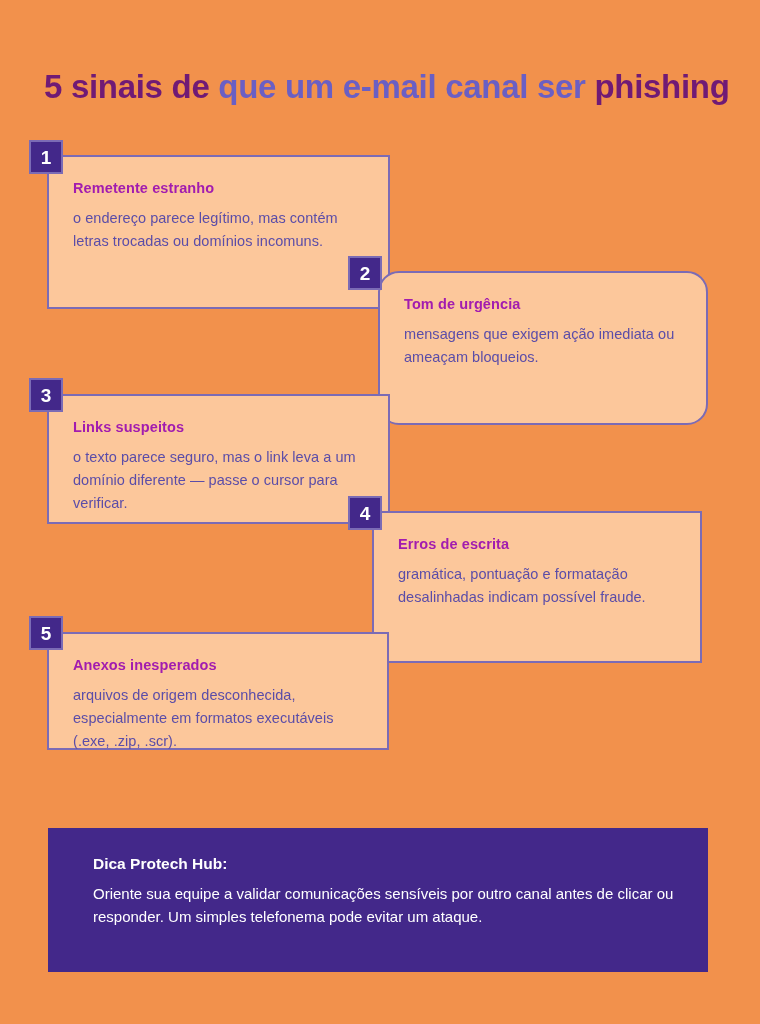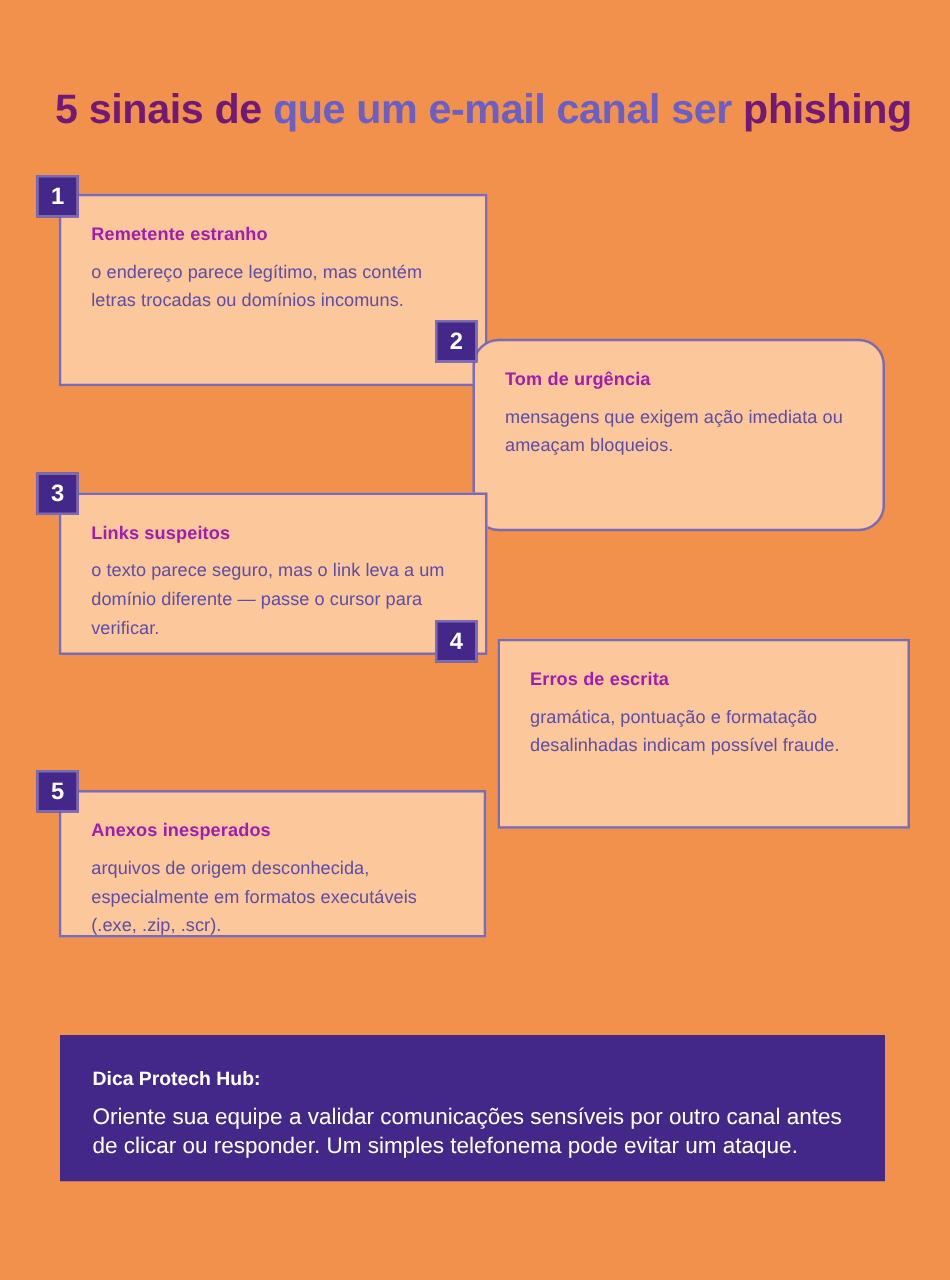--- a/index.html
+++ b/index.html
@@ -79,21 +79,21 @@
     align-items: center;
     justify-content: center;
     line-height: 1;
     z-index: 40;
   }
 
   
   .card-1 { left: 47px;  top: 155px; width: 343px; height: 154px; }
   .card-2 { left: 378px; top: 271px; width: 330px; height: 154px; }
   .card-3 { left: 47px;  top: 394px; width: 343px; height: 130px; }
-  .card-4 { left: 398px; top: 511px; width: 330px; height: 152px; }
+  .card-4 { left: 372px; top: 511px; width: 330px; height: 152px; }
   .card-5 { left: 47px;  top: 632px; width: 342px; height: 118px; }
 
   .badge-1 { left: 29px;  top: 140px; }
   .badge-2 { left: 348px; top: 256px; }
   .badge-3 { left: 29px;  top: 378px; }
   .badge-4 { left: 348px; top: 496px; }
   .badge-5 { left: 29px;  top: 616px; }
 
   
   .card-1 { z-index: 11; }
@@ -101,36 +101,36 @@
   .card-3 { z-index: 13; }
   .card-4 { z-index: 14; }
   .card-5 { z-index: 15; }
 
   
   .tip-box {
     position: absolute;
     left: 48px;
     top: 828px;
     width: 660px;
-    height: 117px;
+    height: 144px;
     background: #43288A;
     box-sizing: border-box;
-    padding: 26px 34px 0 26px;
+    padding: 26px 34px 0 45px;
     z-index: 20;
   }
   .tip-title {
     color: #FFFFFF;
     font-size: 15.5px;
     font-weight: 700;
     line-height: 20px;
     margin: 0 0 8px 0;
   }
   .tip-text {
     color: #FFFFFF;
-    font-size: 18px;
+    font-size: 15px;
     font-weight: 400;
     line-height: 23px;
     margin: 0;
   }
 </style>
 </head>
 <body>
 
 <div class="page">
 

